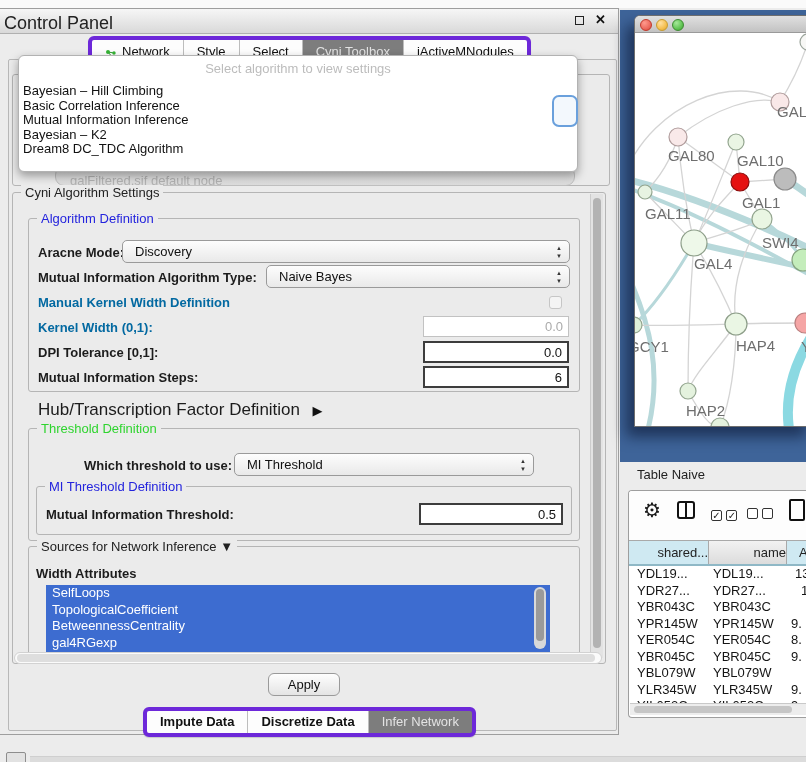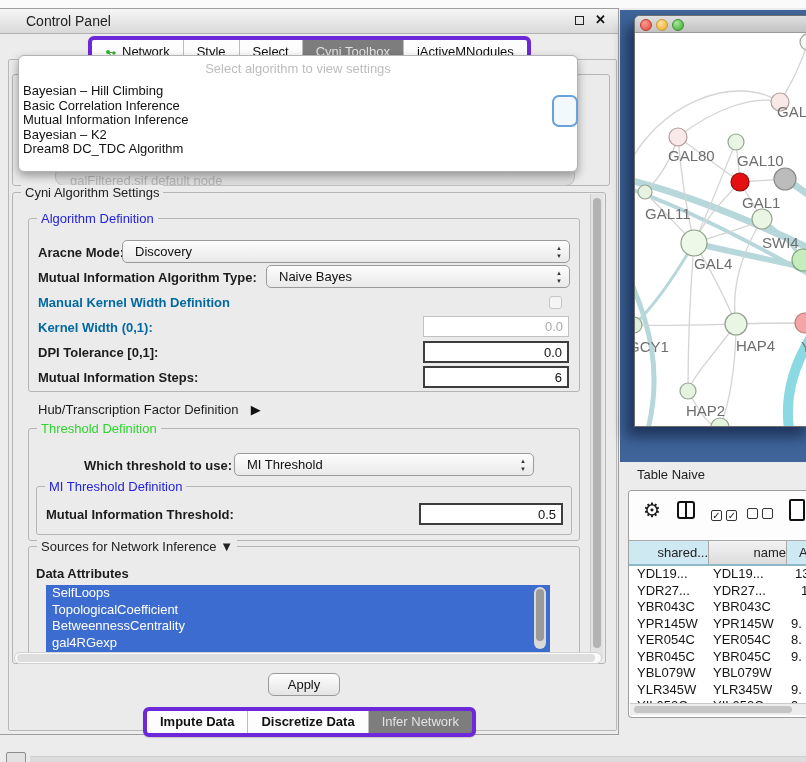--- a/index.html
+++ b/index.html
@@ -28,21 +28,21 @@
   .ckbx{width:11px;height:11px;border:1.5px solid #333;border-radius:2px;display:inline-block;box-sizing:border-box;font-size:10px;line-height:9px;color:#222;text-align:center;background:#fff}
 </style>
 </head>
 <body>
 <div id="page">
 
 <div class="abs" style="left:0;top:0;width:806px;height:8px;background:#fafafa"></div>
 
 <div class="abs" style="left:0;top:8px;width:619px;height:727px;background:#ececec;border:1px solid #9e9e9e;border-left:none;box-sizing:border-box">
   <div class="abs" style="left:0;top:0;width:100%;height:24px;background:linear-gradient(#f6f6f6,#d9d9d9);border-bottom:1px solid #b0b0b0">
-    <div class="abs" style="left:26px;top:4px;font-size:14px;color:#222">Control Panel</div>
+    <div class="abs" style="left:4px;top:4px;font-size:18px;color:#222">Control Panel</div>
     <div class="abs" style="right:34px;top:7px;width:9px;height:9px;border:1.5px solid #222;box-sizing:border-box"></div>
     <div class="abs" style="right:12px;top:3px;font-size:13px;font-weight:bold;color:#111">✕</div>
   </div>
 </div>
 
 <div class="tabbar" style="left:88px;top:36px;height:24px">
   <div class="seg">
     <span style="display:inline-block;width:12px;height:12px">
       <svg width="12" height="12" viewBox="0 0 12 12">
             <line x1="3" y1="3" x2="8" y2="9" stroke="#2c9e2c" stroke-width="1"></line>
@@ -113,42 +113,42 @@
 <div class="abs lbl lbl-dis" style="left:38px;top:295px">Manual Kernel Width Definition</div>
 <div class="abs" style="left:549px;top:296px;width:13px;height:13px;border:1.5px solid #c6c6c6;border-radius:3px;background:#f4f4f4;box-sizing:border-box"></div>
 <div class="abs lbl lbl-dis" style="left:38px;top:320px">Kernel Width (0,1):</div>
 <div class="field field-dis" style="left:423px;top:316px;width:146px;height:21px">0.0</div>
 <div class="abs lbl" style="left:38px;top:345px">DPI Tolerance [0,1]:</div>
 <div class="field" style="left:423px;top:341px;width:146px;height:22px">0.0</div>
 <div class="abs lbl" style="left:38px;top:370px">Mutual Information Steps:</div>
 <div class="field" style="left:423px;top:366px;width:146px;height:22px">6</div>
 
 <div class="abs" style="left:38px;top:400px">
-  <span style="font-size:13px;color:#1c1c1c">Hub/Transcription Factor Definition</span>
+  <span style="font-size:17px;color:#1c1c1c">Hub/Transcription Factor Definition</span>
   <span style="font-size:13px;color:#111;margin-left:8px">▶</span>
 </div>
 
 <div class="group" style="left:28px;top:428px;width:550px;height:111px">
   <span class="gtitle t-green">Threshold Definition</span>
 </div>
 <div class="abs lbl" style="left:84px;top:458px">Which threshold to use:</div>
 <div class="combo" style="left:234px;top:453px;width:300px;height:23px">
   <span>MI Threshold</span>
   <span class="stepper">▲<br>▼</span>
 </div>
 <div class="group" style="left:36px;top:486px;width:534px;height:47px">
   <span class="gtitle t-blue">MI Threshold Definition</span>
 </div>
 <div class="abs lbl" style="left:46px;top:507px">Mutual Information Threshold:</div>
 <div class="field" style="left:419px;top:503px;width:144px;height:22px">0.5</div>
 
 <div class="group" style="left:28px;top:546px;width:550px;height:112px">
   <span class="gtitle" style="color:#222"><span>Sources for Network Inference</span> <span>▼</span></span>
 </div>
-<div class="abs lbl" style="left:36px;top:566px">Data Attributes</div>
+<div class="abs lbl" style="left:36px;top:566px">Width Attributes</div>
 <div class="abs" style="left:46px;top:585px;width:504px;height:67px;background:#3d6cd0;overflow:hidden">
   <div class="attr">SelfLoops</div>
   <div class="attr">TopologicalCoefficient</div>
   <div class="attr">BetweennessCentrality</div>
   <div class="attr">gal4RGexp</div>
   <div class="abs" style="right:4px;top:2px;width:12px;height:62px;background:#d9d9d9;border-radius:6px">
     <div class="abs" style="left:2px;top:2px;width:8px;height:52px;background:#9a9a9a;border-radius:4px"></div>
   </div>
 </div>
 

